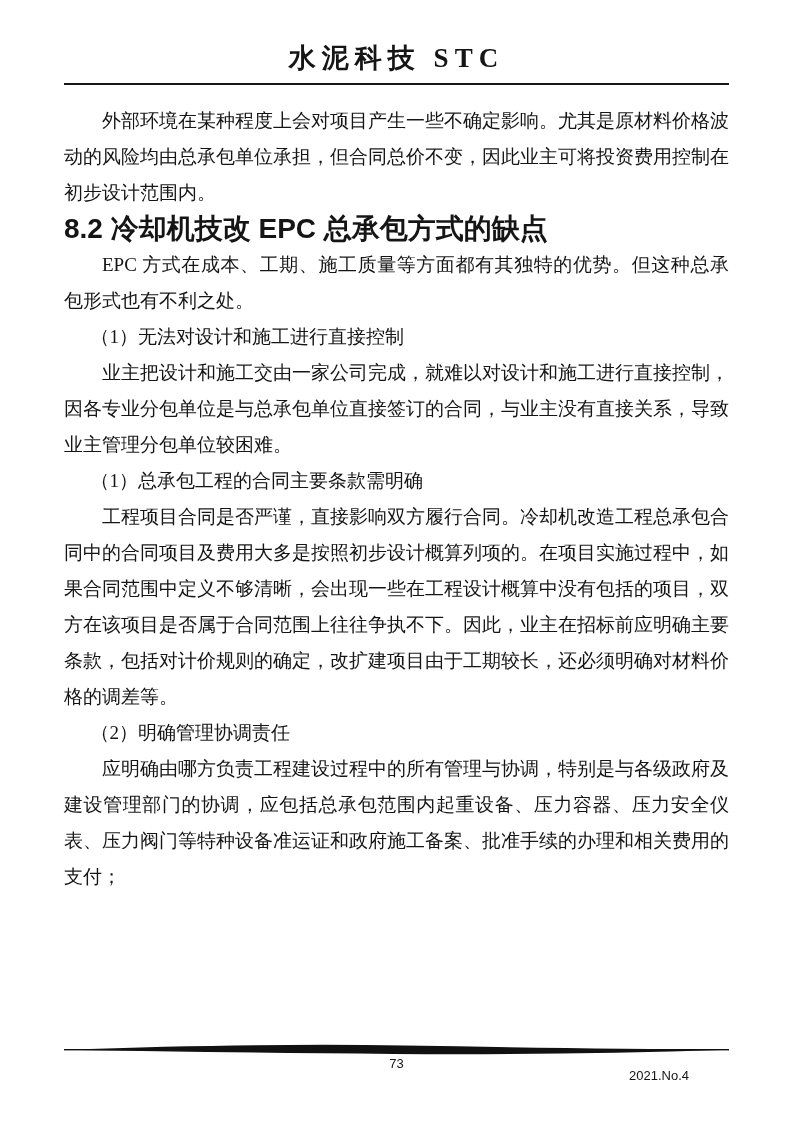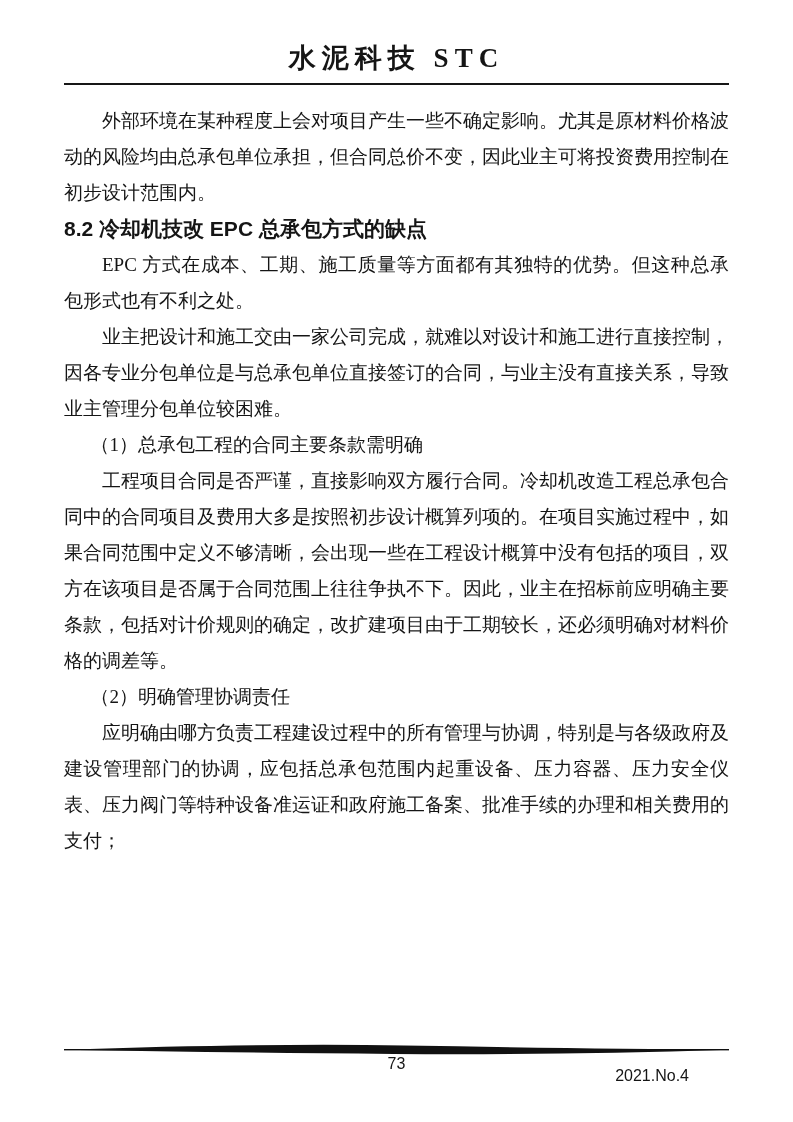--- a/index.html
+++ b/index.html
@@ -38,35 +38,35 @@
   }
   .para{
     margin:0;
     text-align:justify;
   }
   .para.body{ text-indent:2em; }
   .para.subheading{ text-indent:1.4em; }
   .para.heading{
     font-family:"Liberation Sans","DejaVu Sans",sans-serif;
     font-weight:bold;
-    font-size:21px;
+    font-size:28px;
     line-height:36px;
     text-indent:0;
   }
   .footer{
     position:absolute;
     left:64px; right:64px; top:1044px;
   }
   .footer-bar{ display:block; width:100%; height:12px; }
   .footer-meta{
     position:relative;
     margin-top:0px;
     text-align:center;
     font-family:"Liberation Sans","DejaVu Sans",sans-serif;
-    font-size:16px;
+    font-size:13px;
     color:#151515;
     line-height:16px;
   }
   .issue-number{
     position:absolute;
     right:40px; top:12px;
   }
 </style>
 </head>
 <body>
@@ -75,20 +75,21 @@
 
   <div class="header">
     <div class="journal-title">水泥科技 STC</div>
     <div class="header-rule"></div>
   </div>
 
   <div class="article-body">
       <div class="para body">外部环境在某种程度上会对项目产生一些不确定影响。尤其是原材料价格波动的风险均由总承包单位承担，但合同总价不变，因此业主可将投资费用控制在初步设计范围内。</div>
       <div class="para heading">8.2 冷却机技改 EPC 总承包方式的缺点</div>
       <div class="para body">EPC 方式在成本、工期、施工质量等方面都有其独特的优势。但这种总承包形式也有不利之处。</div>
+      <div class="para subheading">（1）无法对设计和施工进行直接控制</div>
       <div class="para body">业主把设计和施工交由一家公司完成，就难以对设计和施工进行直接控制，因各专业分包单位是与总承包单位直接签订的合同，与业主没有直接关系，导致业主管理分包单位较困难。</div>
       <div class="para subheading">（1）总承包工程的合同主要条款需明确</div>
       <div class="para body">工程项目合同是否严谨，直接影响双方履行合同。冷却机改造工程总承包合同中的合同项目及费用大多是按照初步设计概算列项的。在项目实施过程中，如果合同范围中定义不够清晰，会出现一些在工程设计概算中没有包括的项目，双方在该项目是否属于合同范围上往往争执不下。因此，业主在招标前应明确主要条款，包括对计价规则的确定，改扩建项目由于工期较长，还必须明确对材料价格的调差等。</div>
       <div class="para subheading">（2）明确管理协调责任</div>
       <div class="para body">应明确由哪方负责工程建设过程中的所有管理与协调，特别是与各级政府及建设管理部门的协调，应包括总承包范围内起重设备、压力容器、压力安全仪表、压力阀门等特种设备准运证和政府施工备案、批准手续的办理和相关费用的支付；</div>
     </div>
 
   <div class="footer">
     <svg class="footer-bar" viewBox="0 0 665 12" preserveAspectRatio="none" aria-hidden="true">
       <rect x="0" y="5" width="665" height="1.4" fill="#111111"></rect>

